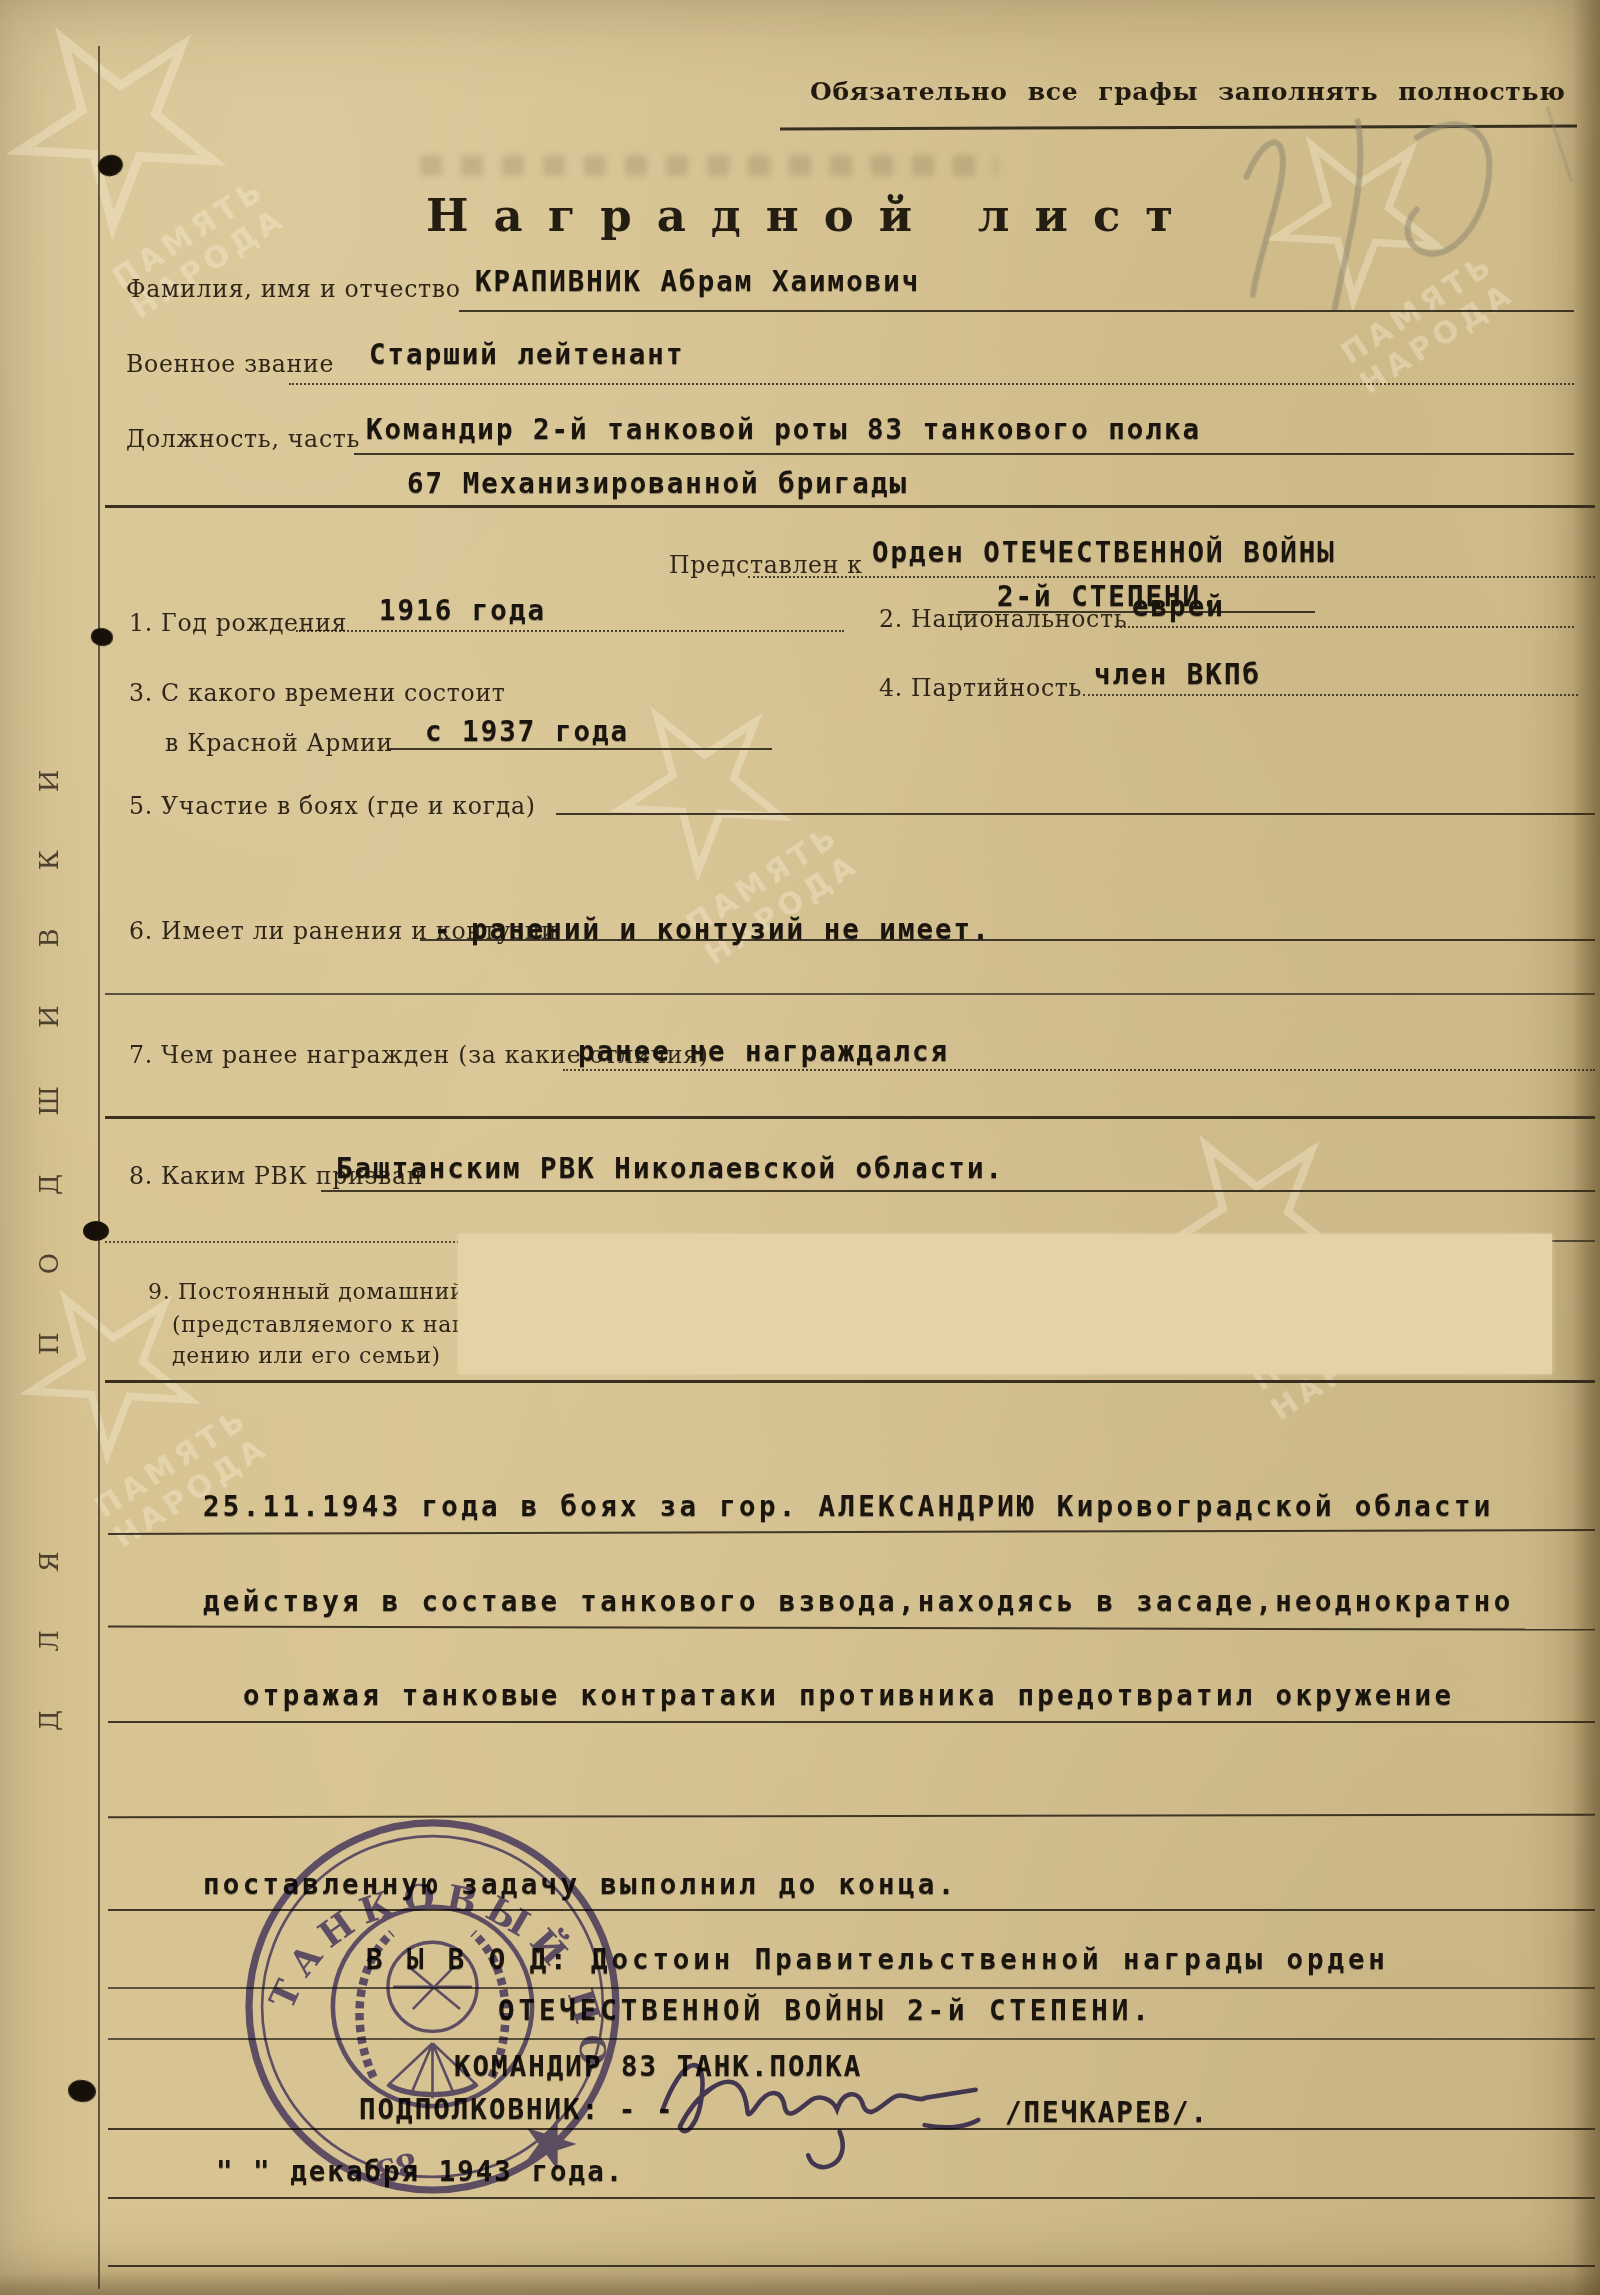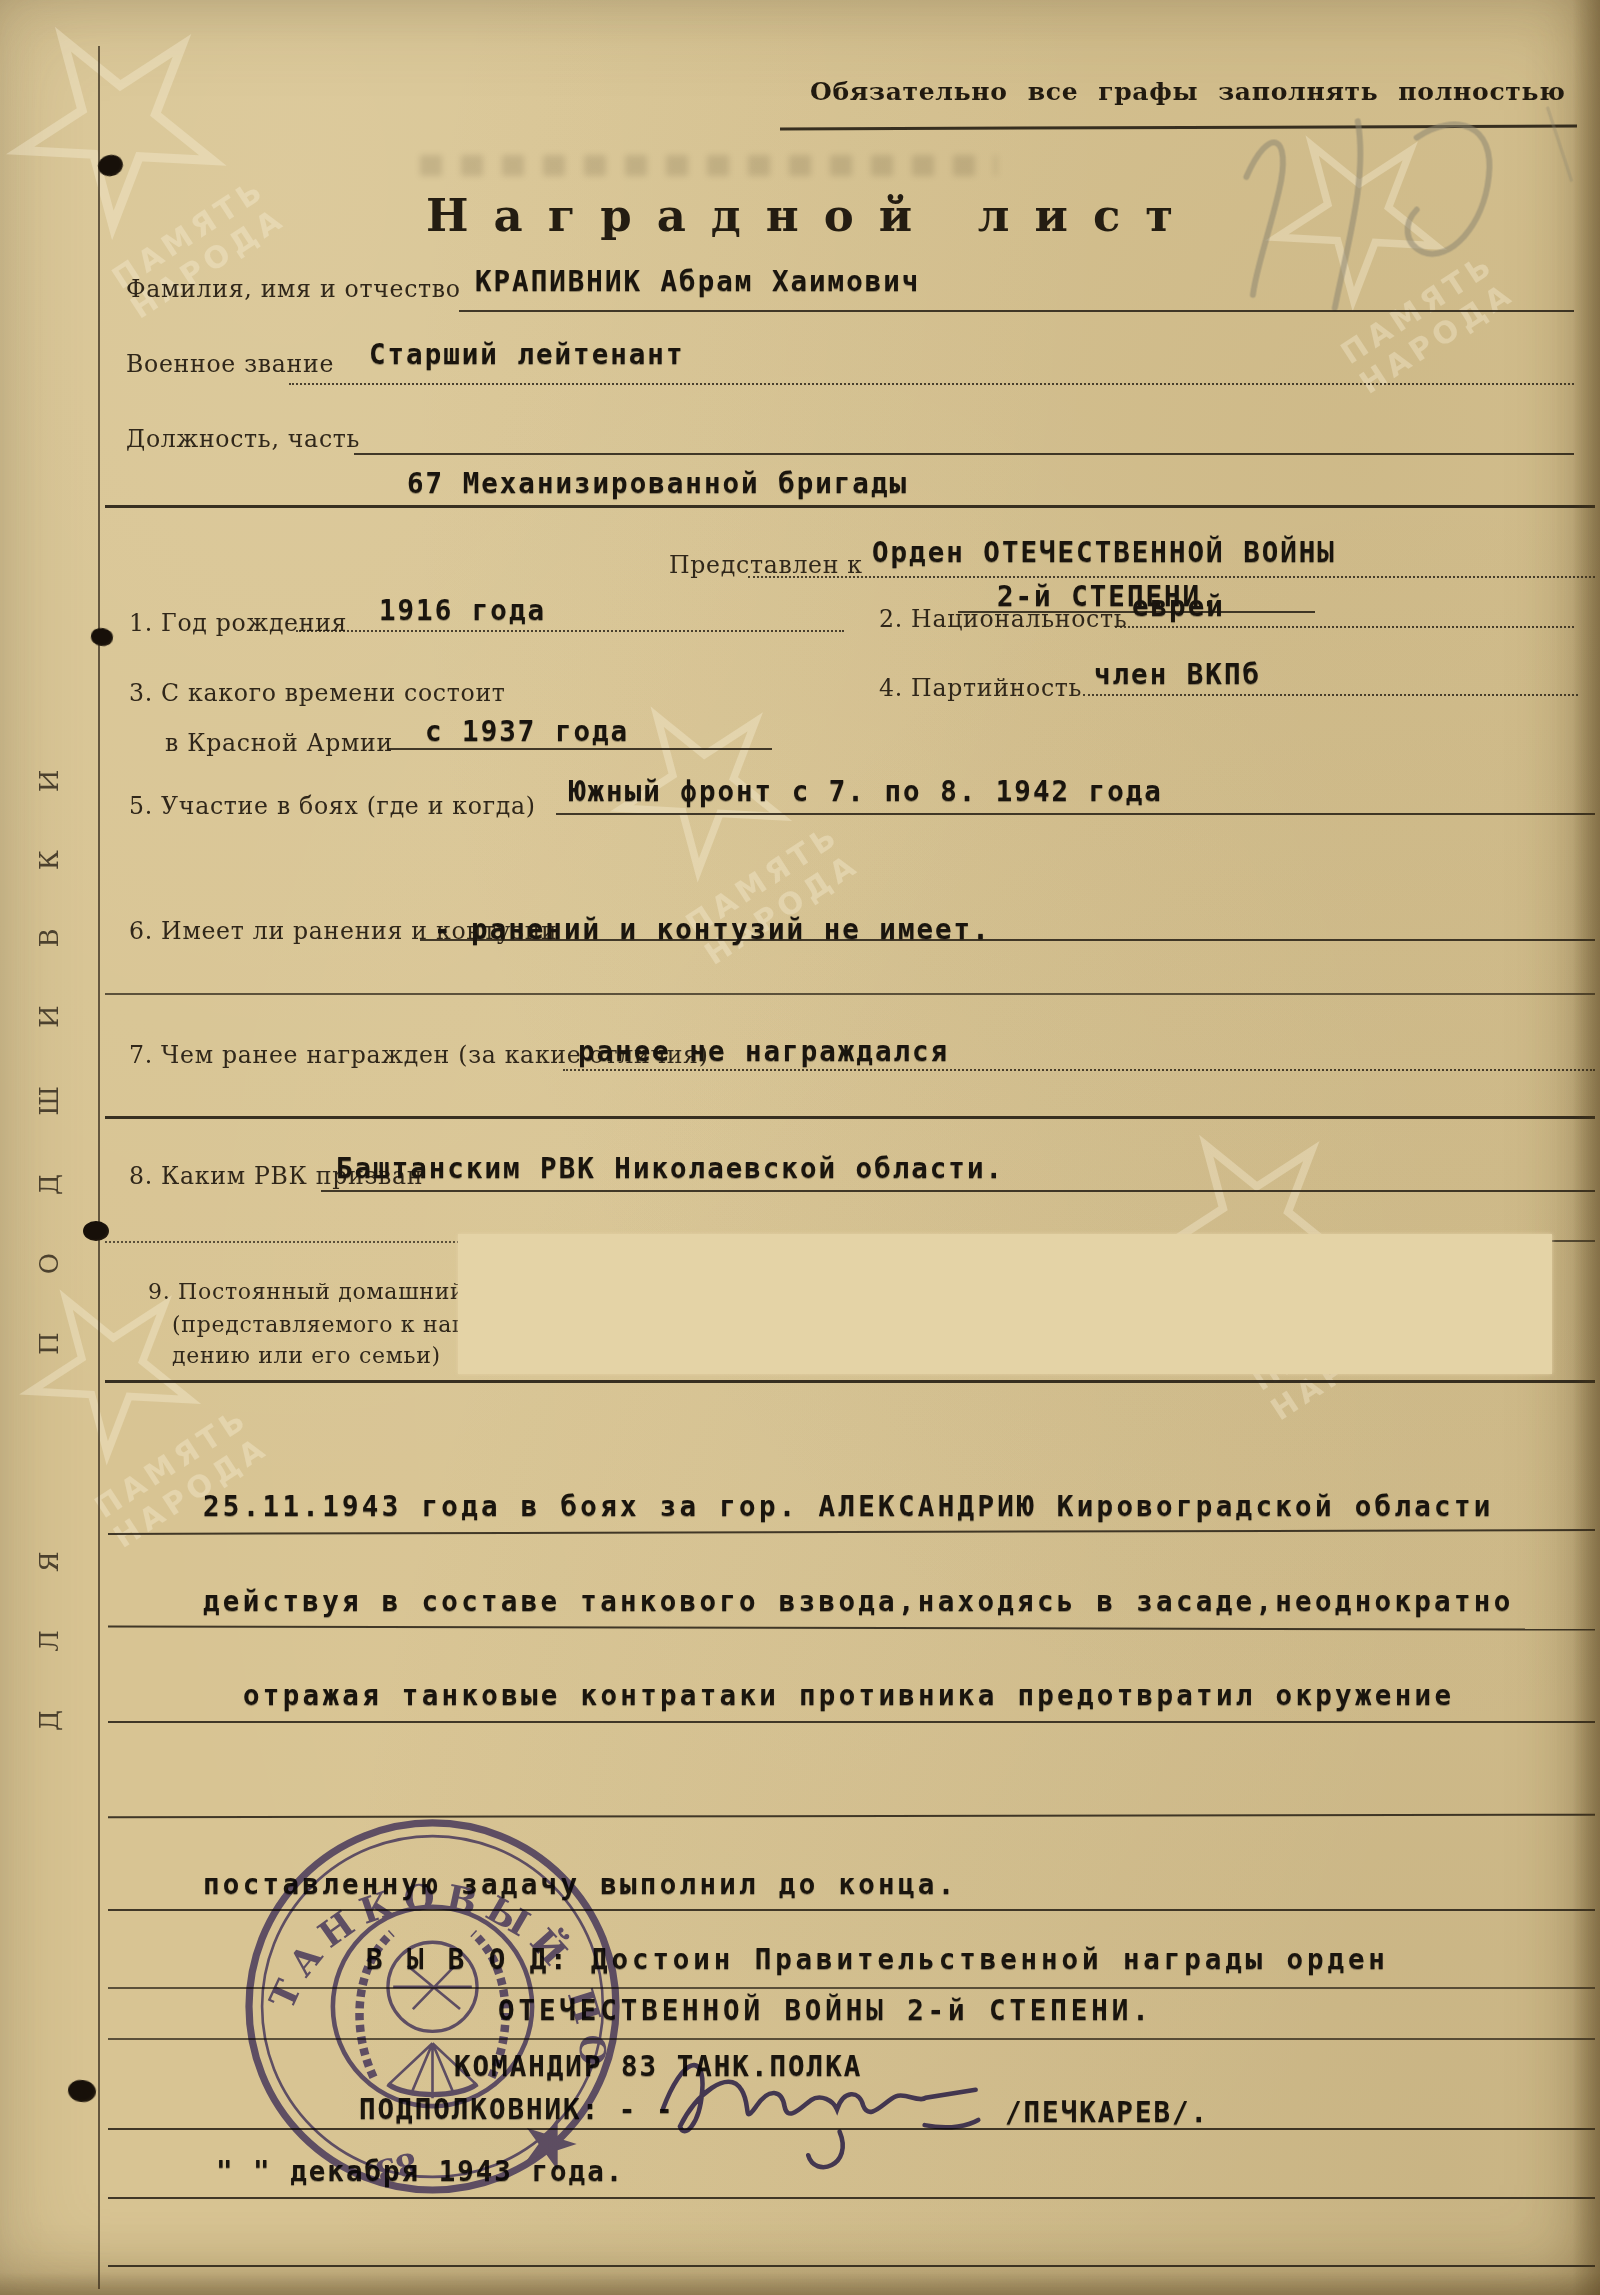--- a/index.html
+++ b/index.html
@@ -100,20 +100,21 @@
 
   <div class="abs plabel" style="left:126px; top:275px;">Фамилия, имя и отчество</div>
   <div class="abs typed" style="left:475px; top:265px;">КРАПИВНИК Абрам Хаимович</div>
   <div class="line" style="left:459px; top:310px; width:1115px;"></div>
 
   <div class="abs plabel" style="left:126px; top:350px;">Военное звание</div>
   <div class="abs typed" style="left:369px; top:338px;">Старший лейтенант</div>
   <div class="line dot" style="left:289px; top:383px; width:1285px;"></div>
 
   <div class="abs plabel" style="left:126px; top:425px;">Должность,  часть</div>
+  <div class="abs typed" style="left:366px; top:413px;">Командир 2-й танковой роты 83 танкового полка</div>
   <div class="line" style="left:354px; top:453px; width:1220px;"></div>
   <div class="abs typed" style="left:407px; top:467px;">67 Механизированной бригады</div>
   <div class="line thick" style="left:105px; top:505px; width:1490px;"></div>
 
   <div class="abs plabel" style="left:669px; top:551px;">Представлен к</div>
   <div class="abs typed" style="left:872px; top:536px;">Орден ОТЕЧЕСТВЕННОЙ ВОЙНЫ</div>
   <div class="line dot" style="left:748px; top:576px; width:847px;"></div>
   <div class="abs typed" style="left:997px; top:580px;">2-й СТЕПЕНИ.</div>
   <div class="line" style="left:958px; top:611px; width:357px;"></div>
 
@@ -128,21 +129,20 @@
   <div class="abs plabel" style="left:129px; top:679px;">3. С какого времени состоит</div>
   <div class="abs plabel" style="left:165px; top:729px;">в Красной Армии</div>
   <div class="abs typed" style="left:425px; top:715px;">с 1937 года</div>
   <div class="line" style="left:388px; top:748px; width:384px;"></div>
 
   <div class="abs plabel" style="left:879px; top:674px;">4. Партийность</div>
   <div class="abs typed" style="left:1094px; top:658px;">член ВКПб</div>
   <div class="line dot" style="left:1083px; top:694px; width:495px;"></div>
 
   <div class="abs plabel" style="left:129px; top:792px;">5. Участие в боях (где и когда)</div>
-  <div class="abs typed" style="left:569px; top:775px;">Южный фронт с 7. по 8. 1942 года</div>
   <div class="line" style="left:556px; top:813px; width:1039px;"></div>
 
   <div class="abs plabel" style="left:129px; top:917px;text-align:right;">6. Имеет ли ранения и контузии</div>
   <div class="line" style="left:420px; top:939px; width:1175px;"></div>
   <div class="abs typed" style="left:434px; top:913px;">- ранений и контузий не имеет.</div>
   <div class="line thin" style="left:105px; top:993px; width:1490px;"></div>
 
   <div class="abs plabel" style="left:129px; top:1041px;">7. Чем ранее награжден (за какие отличия)</div>
   <div class="line dot" style="left:563px; top:1069px; width:1032px;"></div>
   <div class="abs typed" style="left:578px; top:1035px;">ранее не награждался</div>

